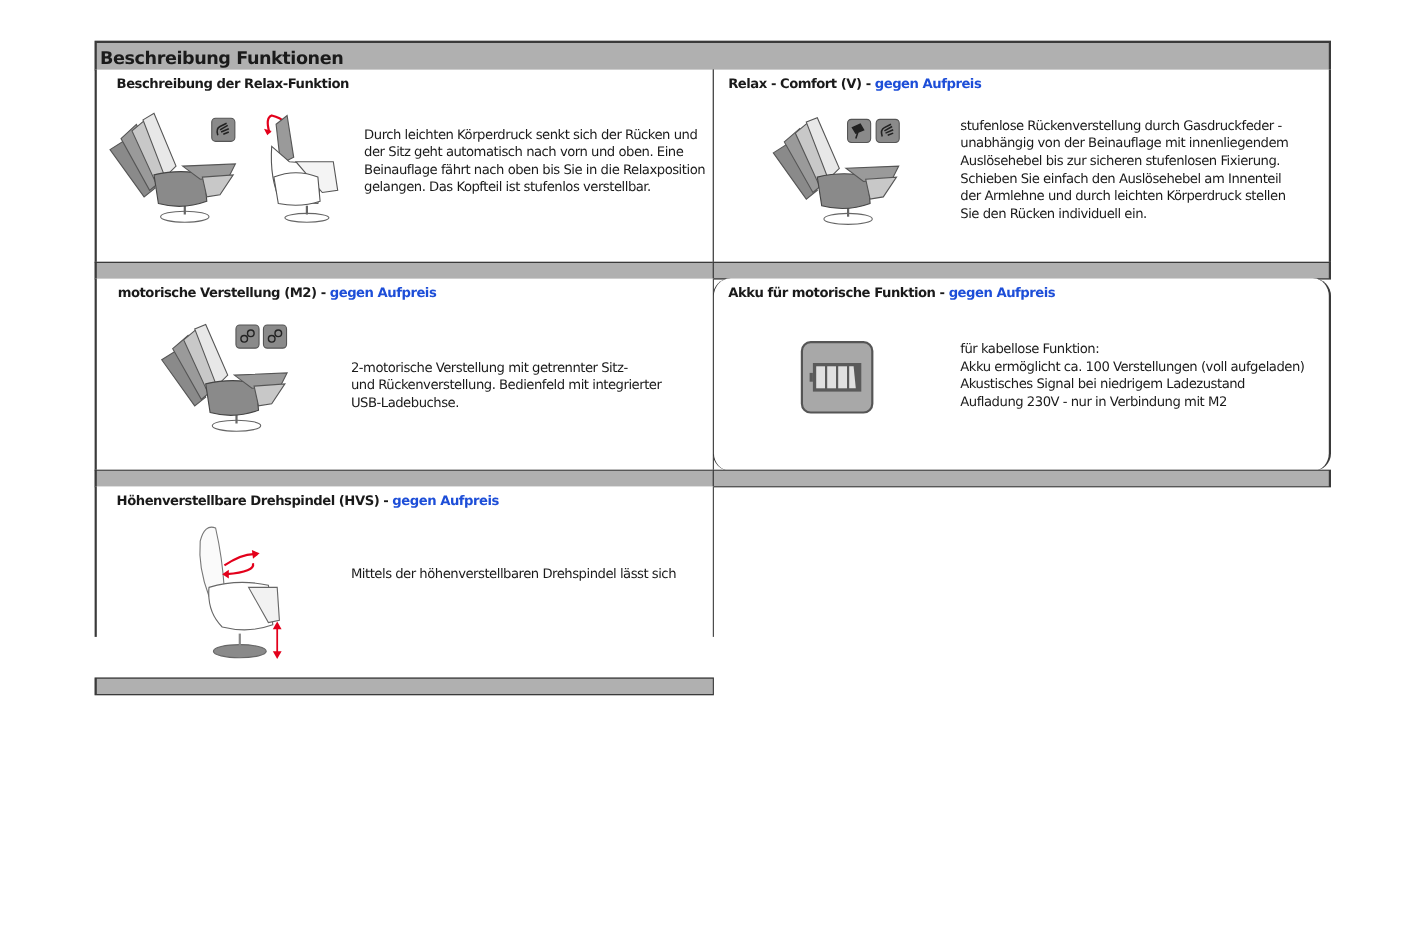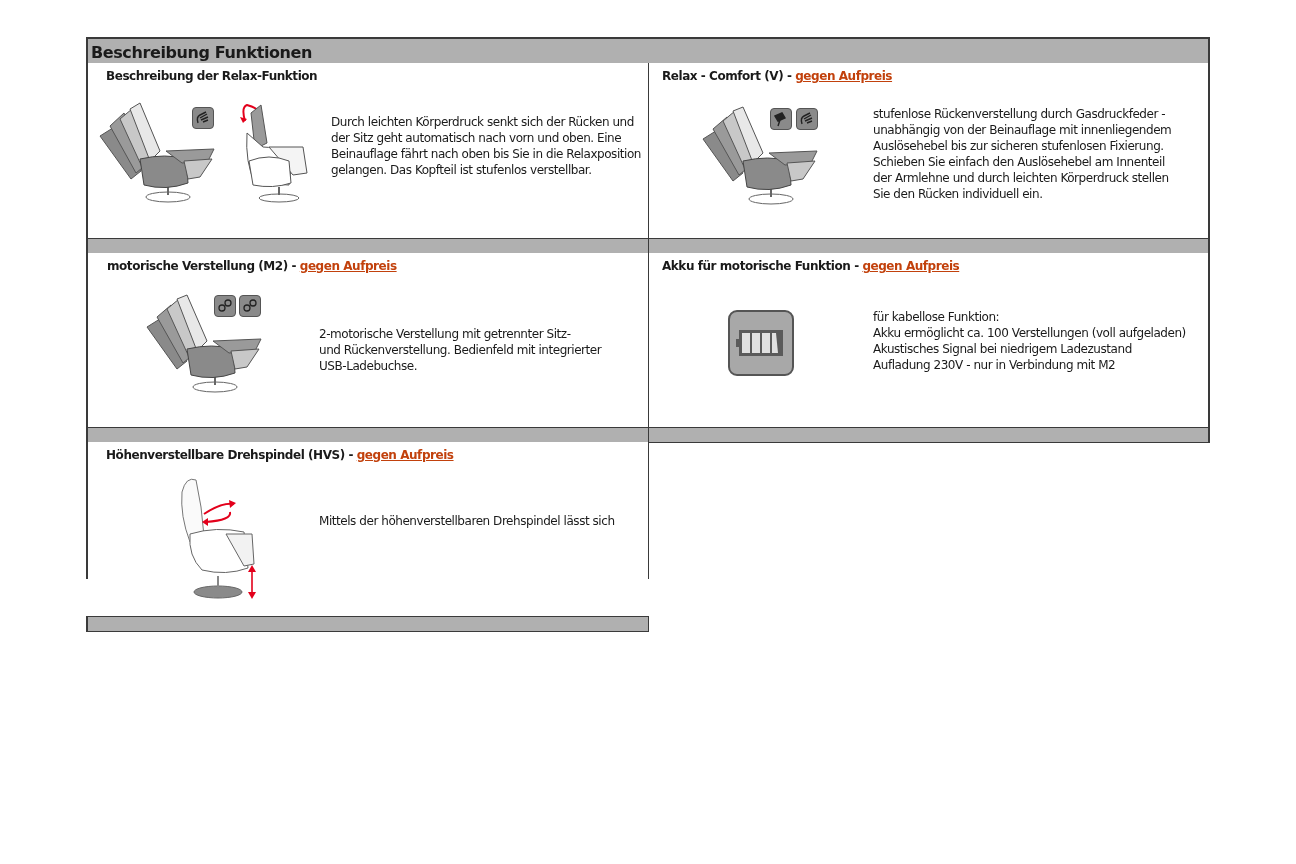--- a/index.html
+++ b/index.html
@@ -5,21 +5,21 @@
   html, body { margin: 0; padding: 0; background: #ffffff; }
   body { width: 1296px; height: 864px; position: relative; overflow: hidden;
          font-family: "DejaVu Sans", "Liberation Sans", sans-serif; color: #1a1a1a; }
   .abs { position: absolute; box-sizing: border-box; }
   .header-bar { left: 86px; top: 37px; width: 1124px; height: 27px; background: #b0b0b0;
                 border: 2px solid #3a3a3a; border-bottom: 1.5px solid #3a3a3a; }
   .header-title { position: absolute; left: 3px; top: 4px; font-size: 16px; font-weight: bold; letter-spacing: -0.4px; }
   .cell { border-left: 1.5px solid #3a3a3a; border-right: 1.5px solid #3a3a3a; background: #fff; }
   .gray-strip { background: #b0b0b0; border: 1.5px solid #3a3a3a; }
   .sec-title { position: absolute; font-size: 12px; font-weight: bold; letter-spacing: -0.45px; white-space: nowrap; }
-  .sec-title .red { color: #c2410c; text-decoration: underline; }
+  .sec-title .red { color: #1d4ed8; }
   .desc { position: absolute; font-size: 12px; line-height: 16px; letter-spacing: -0.45px; white-space: nowrap; color: #1a1a1a; }
   .desc div { height: 16px; }
   .icon-box { position: absolute; width: 22px; height: 22px; background: #8a8a8a; border: 1.5px solid #555; border-radius: 4px; box-sizing: border-box; }
   svg { position: absolute; overflow: visible; }
 </style>
 </head>
 <body>
 
 <div class="abs header-bar">
   <span class="header-title">Beschreibung Funktionen</span>
@@ -125,21 +125,21 @@
         <circle cx="12" cy="6" r="3" stroke="#222" fill="none" stroke-width="1.3"></circle>
       </svg>
   </div>
   <div class="desc" style="left:231px;top:73px;">
     <div>2-motorische Verstellung mit getrennter Sitz-</div>
     <div>und Rückenverstellung. Bedienfeld mit integrierter</div>
     <div>USB-Ladebuchse.</div>
   </div>
 </div>
 
-<div class="abs cell" style="left:648px;top:253px;width:562px;height:175px;border-right-width:2px;">
+<div class="abs cell" style="left:648px;top:253px;width:562px;height:175px;border-right-width:2px;border-radius:16px;">
   <span class="sec-title" style="left:13px;top:6px;"><span>Akku für motorische Funktion - </span><span class="red">gegen Aufpreis</span></span>
   <svg style="left:79px;top:57px;" width="66" height="66" viewBox="0 0 66 66">
     <rect x="1" y="1" width="64" height="64" rx="8" fill="#a8a8a8" stroke="#555" stroke-width="2"></rect>
     <rect x="11" y="20" width="44" height="26" fill="#5a5a5a"></rect>
     <rect x="8" y="29" width="3" height="8" fill="#5a5a5a"></rect>
     <rect x="14" y="23" width="8" height="20" fill="#e0e0e0"></rect>
     <rect x="24" y="23" width="8" height="20" fill="#e0e0e0"></rect>
     <rect x="34" y="23" width="8" height="20" fill="#e0e0e0"></rect>
     <polygon points="44,23 48,23 50,43 44,43" fill="#e0e0e0"></polygon>
   </svg>

